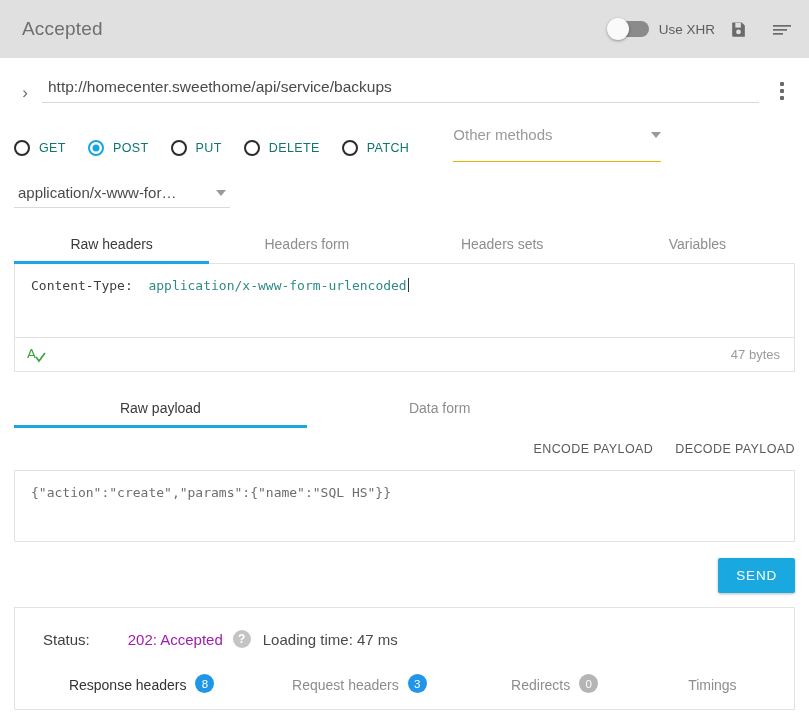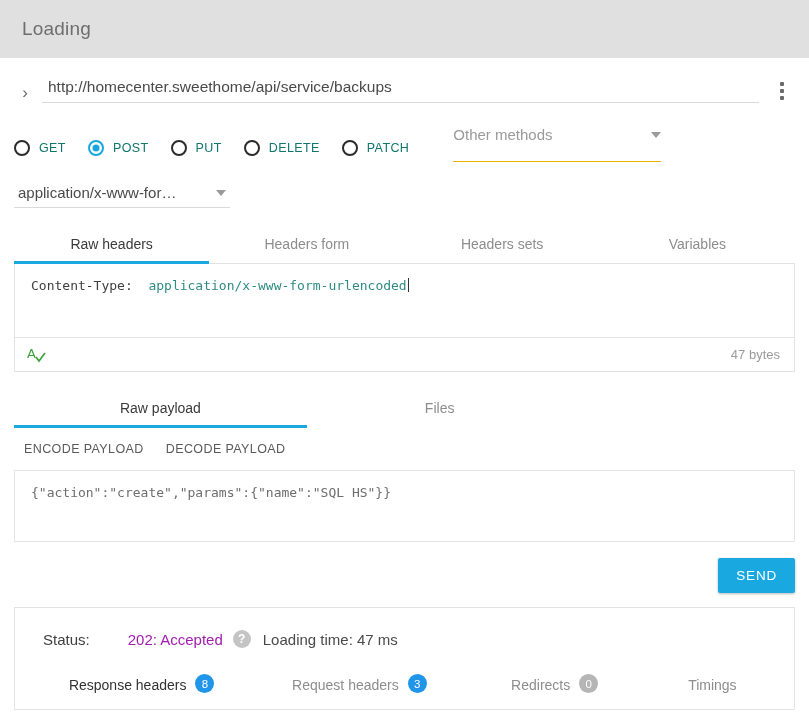--- a/index.html
+++ b/index.html
@@ -279,20 +279,21 @@
     font-size: 13px;
     color: #9b9b9b;
   }
 
   
   .payload-actions {
     display: flex;
     gap: 22px;
     padding: 14px 14px 0 24px;
     box-sizing: border-box;
+    justify-content: flex-end;
   }
   .payload-actions .act {
     font-size: 12.5px;
     color: #5a5a5a;
     letter-spacing: .4px;
   }
   .payload-box {
     margin: 14px 14px 0 14px;
     border: 1px solid #e3e3e3;
     height: 72px;
@@ -389,21 +390,41 @@
     align-items: center;
     justify-content: center;
     flex: none;
   }
   .badge.gray { background: #b5b5b5; }
 </style>
 </head>
 <body>
 
 <div class="titlebar">
-  <div class="titlebar-title">Loading</div>
+  <div class="titlebar-title">Accepted</div>
+  <div class="xhr-group">
+    <div class="toggle">
+      <div class="knob"></div>
+    </div>
+    <div class="xhr-label">Use XHR</div>
+    <div class="icon-btn">
+      <svg width="19" height="19" viewBox="0 0 24 24" fill="#6b6b6b">
+        <path d="M5 3h11l4 4v14a0 0 0 0 1 0 0H5a1 1 0 0 1-1-1V4a1 1 0 0 1 1-1z"></path>
+        <rect x="8" y="3.6" width="7" height="6" fill="#e0e0e0"></rect>
+        <circle cx="12" cy="15" r="3" fill="#e0e0e0"></circle>
+      </svg>
+    </div>
+    <div class="icon-btn menu">
+      <svg width="20" height="14" viewBox="0 0 20 14">
+        <rect x="1" y="3" width="18" height="1.7" fill="#6b6b6b"></rect>
+        <rect x="1" y="7" width="14" height="1.7" fill="#6b6b6b"></rect>
+        <rect x="1" y="11" width="10" height="1.7" fill="#6b6b6b"></rect>
+      </svg>
+    </div>
+  </div>
 </div>
 
 <div class="url-row">
   <div class="chev">›</div>
   <div class="url-field">
     <div class="url-text" title="Request URL">http://homecenter.sweethome/api/service/backups</div>
   </div>
   <div class="kebab">
     <i></i>
     <i></i>
@@ -463,21 +484,21 @@
         <text x="0" y="13" font-family="DejaVu Sans, sans-serif" font-size="13" fill="#3ea33e">A</text>
         <path d="M9 12 l3 4 l6 -8" stroke="#3ea33e" stroke-width="1.7" fill="none"></path>
       </svg>
     </span>
     <span class="bytes">47 bytes</span>
   </div>
 </div>
 
 <div class="tabs tabs-payload">
   <div class="tab active">Raw payload</div>
-  <div class="tab">Files</div>
+  <div class="tab">Data form</div>
 </div>
 
 <div class="payload-actions">
   <span class="act">ENCODE PAYLOAD</span>
   <span class="act">DECODE PAYLOAD</span>
 </div>
 
 <div class="payload-box">{"action":"create","params":{"name":"SQL HS"}}</div>
 
 <div class="send-row">

